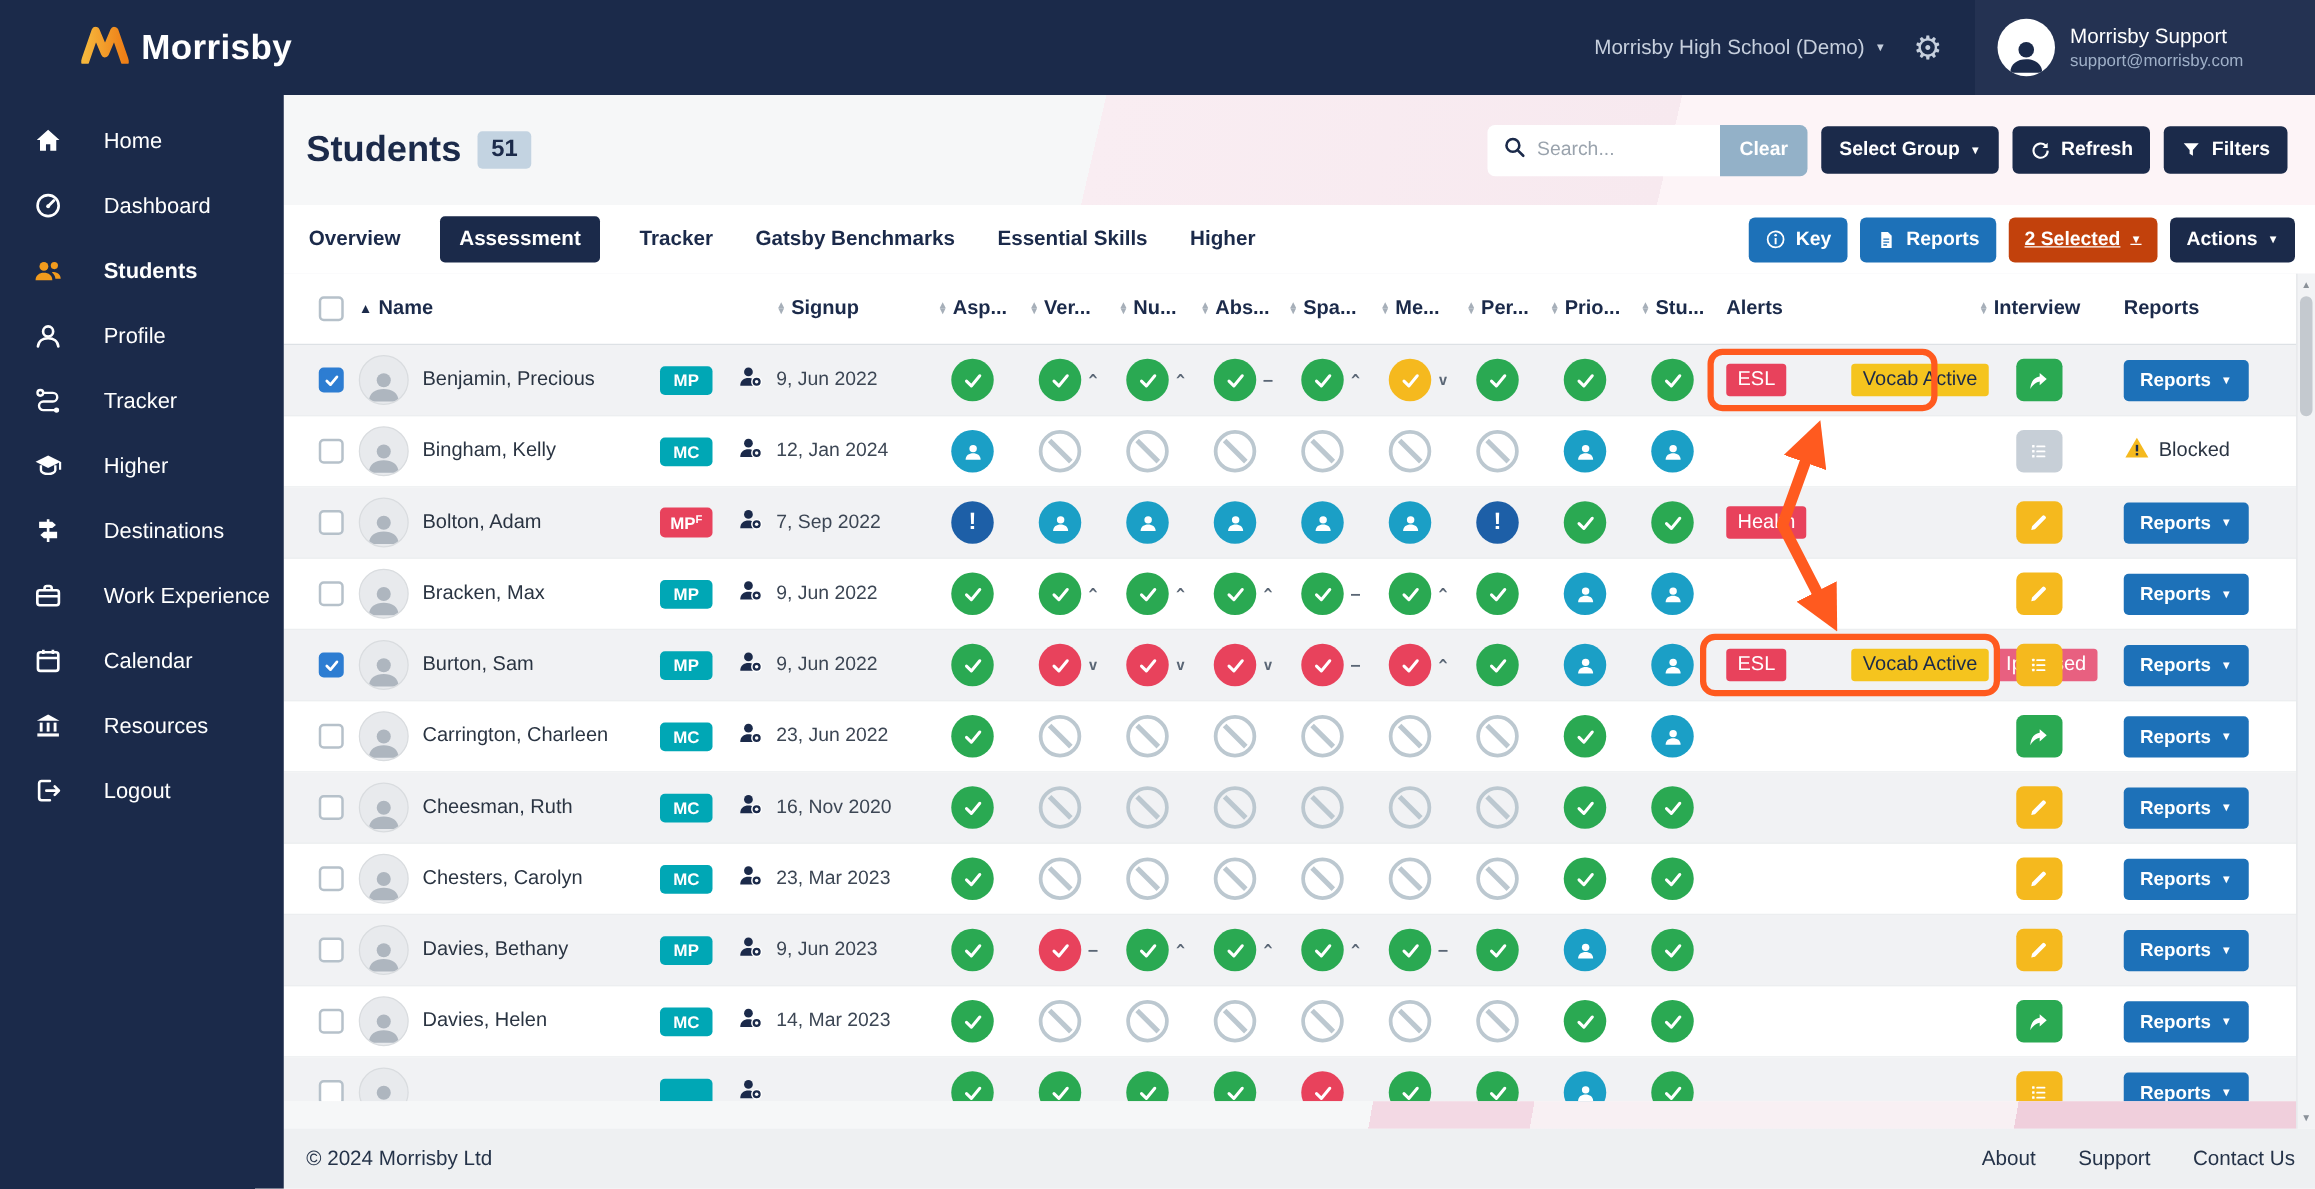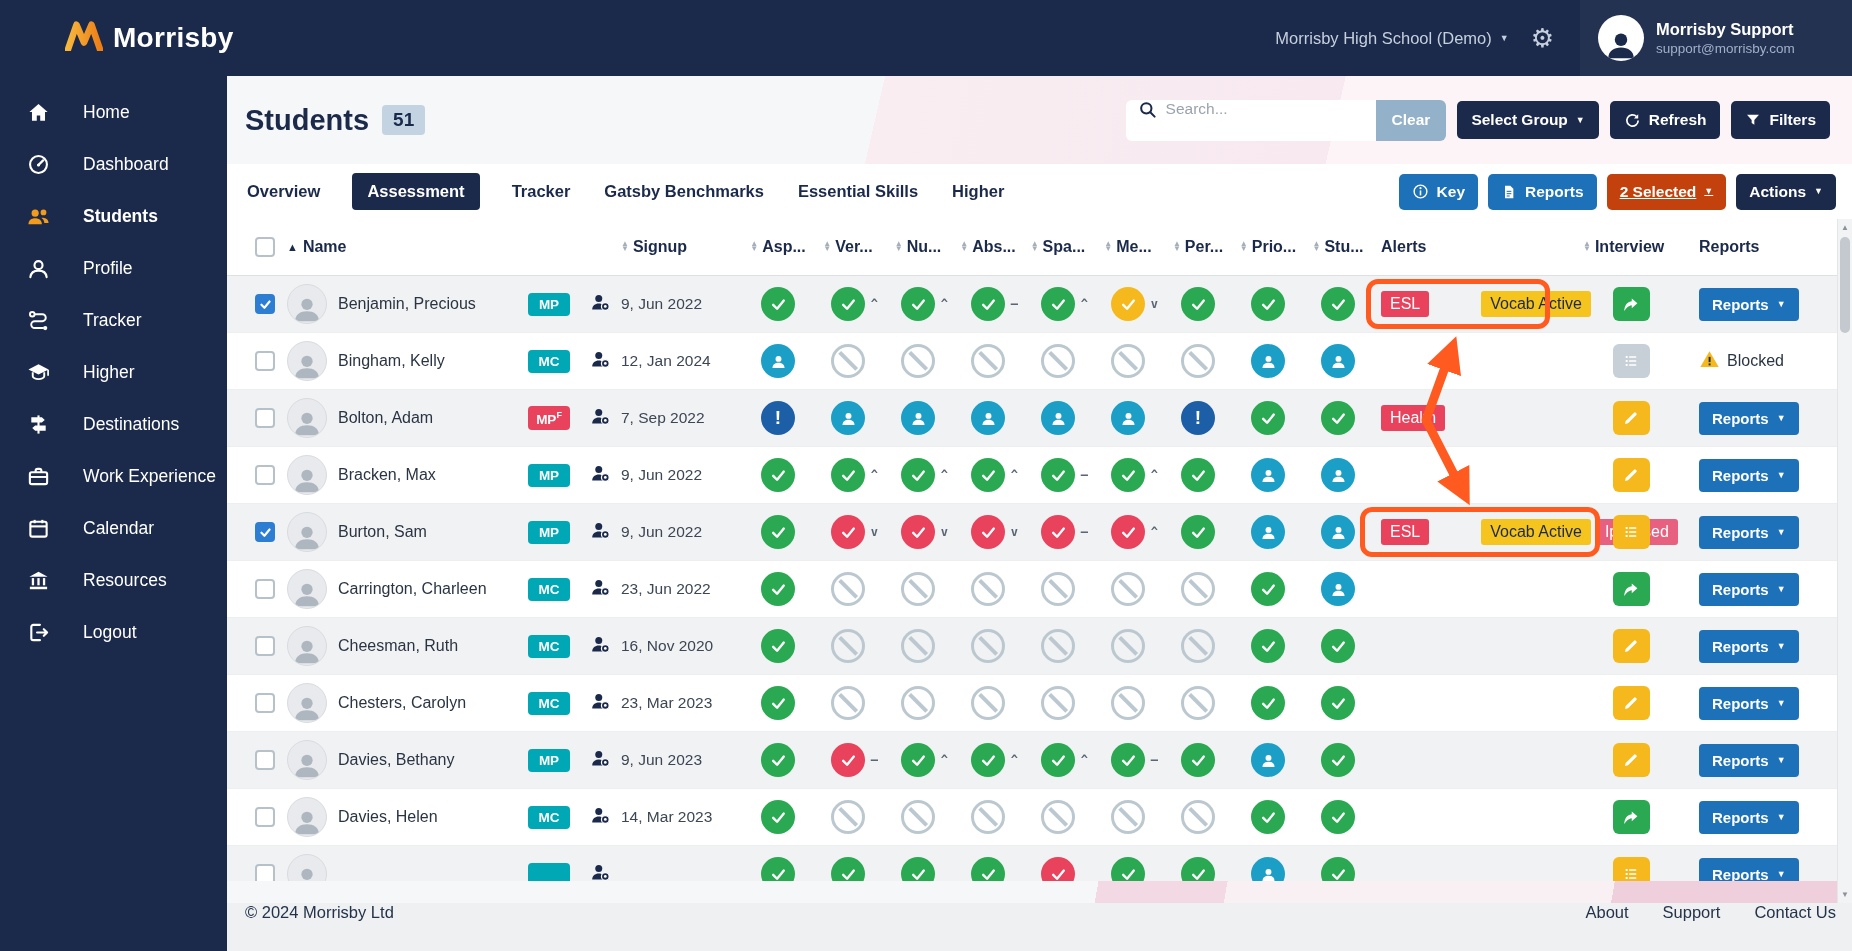--- a/index.html
+++ b/index.html
@@ -7,21 +7,21 @@
 
   
   .topbar { position:absolute; top:0; left:0; width:1852px; height:76px; background:#1b2a4a; z-index:20; display:flex; align-items:center;padding-left:43px; }
   .logo { width:227px; display:flex; align-items:center; gap:10px; padding-left:22px; cursor:pointer; }
   .logo-text { color:#fff; font-size:28px; font-weight:700; letter-spacing:.3px; }
   .topbar-right { margin-left:auto; display:flex; align-items:center; height:76px; }
   .school-selector { color:#c6cfdd; font-size:16.5px; display:flex; align-items:center; gap:8px; cursor:pointer; margin-right:22px; }
   .gear { font-size:26px; color:#c6cfdd; cursor:pointer; margin-right:26px; }
   .user-panel { background:#243252; height:76px; display:flex; align-items:center; gap:12px; padding:0 24px 0 18px; min-width:272px; cursor:pointer; }
   .user-avatar { width:46px; height:46px; border-radius:50%; background:#fff; display:flex; align-items:flex-end; justify-content:center; overflow:hidden; }
-  .user-name { color:#fff; font-size:16.5px; font-weight:700; }
+  .user-name { color:#fff; font-size:16.5px; font-weight:400; }
   .user-email { color:#9fb0c8; font-size:13.5px; margin-top:2px; }
   .caret { font-size:9px; line-height:1; }
 
   
   .sidebar { position:absolute; top:76px; left:0; width:227px; height:875px; background:#1b2a4a; z-index:15; }
   .nav { padding-top:10px; }
   .nav-item { height:52px; display:flex; align-items:center; gap:32px; padding-left:26px; color:#fff; font-size:17.5px; font-weight:500; cursor:pointer; }
   .nav-icon { width:25px; height:25px; display:flex; align-items:center; justify-content:center; color:#fff; }
   .nav-icon svg { width:23px; height:23px; }
   .nav-item.active .nav-icon { color:#f29b1d; }
@@ -29,21 +29,21 @@
 
   
   .main { position:absolute; left:227px; top:76px; width:1625px; height:875px; }
   .page-header { position:absolute; top:0; left:0; right:0; height:88px; display:flex; align-items:center; justify-content:space-between; padding:0 22px 0 18px;
      background:linear-gradient(103deg,#f6f7f8 0%,#f6f7f8 40%,#f9edf2 40%,#f7e9ef 68%,#fdf4f7 68%,#fdf4f7 100%); }
   .ph-left { display:flex; align-items:center; }
   .page-title { font-size:29px; font-weight:800; color:#1b2a4a; }
   .count-badge { background:#c3d3e1; color:#1b2a4a; font-size:19px; font-weight:700; padding:4px 11px; border-radius:4px; margin-left:13px; }
   .ph-right { display:flex; align-items:center; gap:11px; }
   .search-group { display:flex; align-items:stretch; }
-  .search-box { display:flex; align-items:flex-start; gap:9px; height:41px; background:#fff; border-radius:6px 0 0 6px; padding:0 12px; width:250px; }
+  .search-box { display:flex; align-items:center; gap:9px; height:41px; background:#fff; border-radius:6px 0 0 6px; padding:0 12px; width:186px; }
   .search-box input { border:none; outline:none; font-size:15.5px; color:#333; width:100%; background:transparent; font-family:inherit; }
   .search-box input::placeholder { color:#9aa3ad; }
   .btn { display:inline-flex; align-items:center; gap:8px; border:none; border-radius:5px; color:#fff; font-weight:700; font-size:15.5px; padding:10px 14px; cursor:pointer; font-family:inherit; white-space:nowrap; }
   .btn svg { display:block; }
   .btn-navy { background:#1b2a4a; }
   .btn-blue { background:#1d71b8; }
   .btn-teal { background:#c2410c;text-decoration:underline; }
   .btn-clear { background:#93b1c8; border-radius:0 6px 6px 0; padding:10px 16px; }
 
   .tabsbar { position:absolute; top:88px; left:0; right:0; height:55px; background:#fff; display:flex; align-items:center; padding:0 16px 0 18px; box-shadow:0 1px 0 #e8eaed; }
@@ -100,21 +100,21 @@
   .iv-green { background:#2aa952; }
   .iv-yellow { background:#f5b91e; }
   .iv-gray { background:#c7cfd7; }
 
   .reports-btn { background:#1d71b8; color:#fff; border:none; border-radius:4px; font-size:15px; font-weight:700; padding:8px 13px; display:inline-flex; align-items:center; gap:8px; cursor:pointer; font-family:inherit; }
   .blocked { display:inline-flex; align-items:center; gap:7px; font-size:16px; color:#2a3442; }
 
   
   .gapstrip { position:absolute; top:805px; left:0; width:1610px; height:22px;
      background:linear-gradient(100deg,#f6f7f8 54%,#f3d9e4 54%,#f3d9e4 62%,#f8f0f3 62%,#f8f0f3 86%,#f0cfdc 86%); }
-  .footer { position:absolute; top:827px; left:0; right:0; height:48px; background:#eef0f2; display:flex; align-items:flex-start; justify-content:space-between; padding:0 16px 0 18px; }
+  .footer { position:absolute; top:827px; left:0; right:0; height:48px; background:#eef0f2; display:flex; align-items:center; justify-content:space-between; padding:0 16px 0 18px; }
   .copyright { font-size:16.5px; color:#253349; }
   .footer-links { display:flex; gap:34px; }
   .footer-links a { font-size:16.5px; color:#253349; text-decoration:none; cursor:pointer; }
 
   
   .vscroll { position:absolute; top:143px; right:0; width:15px; height:684px; background:#f2f3f5; border-left:1px solid #e4e6e9; }
   .vscroll .arr { position:absolute; left:0; width:100%; text-align:center; font-size:8px; color:#8a9199; }
   .vscroll .arr.up { top:4px; }
   .vscroll .arr.down { bottom:4px; }
   .vthumb { position:absolute; top:18px; left:2px; width:10px; height:96px; background:#c4c9cf; border-radius:6px; }

